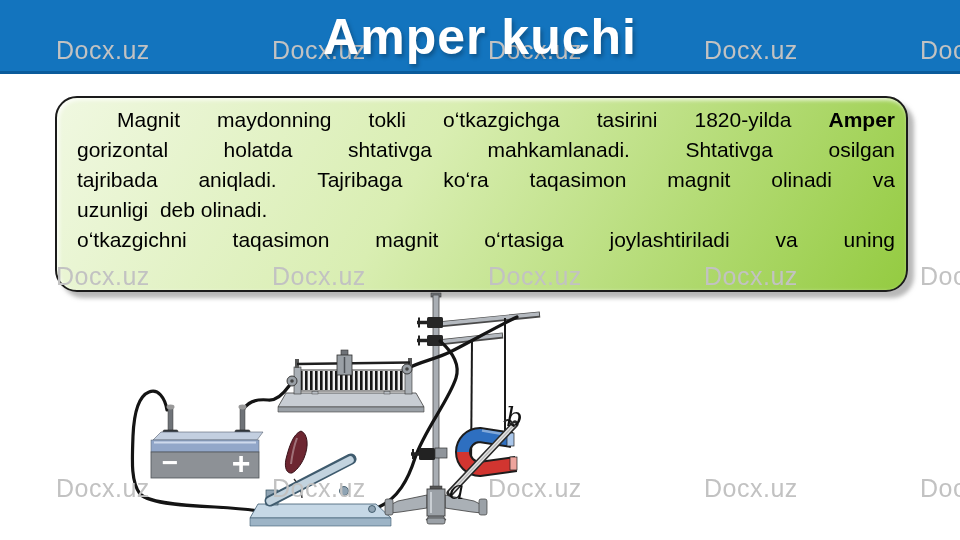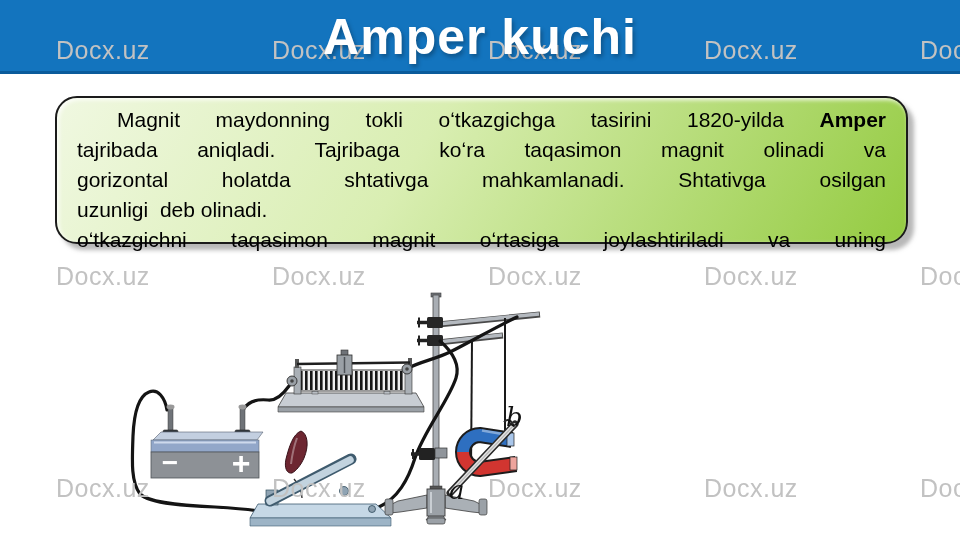--- a/index.html
+++ b/index.html
@@ -5,25 +5,25 @@
   html,body{margin:0;padding:0;background:#ffffff;}
   .slide{position:relative;width:960px;height:540px;overflow:hidden;background:#ffffff;
          font-family:"Liberation Sans",sans-serif;}
   
   .banner{position:absolute;left:0;top:0;width:960px;height:71px;background:#1374BE;
           border-bottom:3px solid #0A5B9B;z-index:1;}
   .title{position:absolute;left:0;top:8px;width:960px;text-align:center;color:#ffffff;
          font-size:50px;font-weight:bold;letter-spacing:1px;z-index:10;
          text-shadow:2px 3px 4px rgba(0,0,0,0.28);}
   
-  .textbox{position:absolute;left:55px;top:96px;width:853px;height:148px;box-sizing:border-box;
+  .textbox{position:absolute;left:55px;top:96px;width:853px;height:196px;box-sizing:border-box;
            border:2px solid #1b1b1b;border-radius:22px;
            background:linear-gradient(122deg,#f0f8e1 0%,#d9eeb2 42%,#94cb41 100%);
            box-shadow:6px 6px 4px rgba(125,125,125,0.55), inset 2px 2px 4px rgba(255,255,255,0.85);
-           padding:7px 20px 0 20px;z-index:2;}
+           padding:7px 11px 0 20px;z-index:2;}
   .line{font-size:21px;line-height:30px;color:#000000;}
   .line.j{text-align:justify;text-align-last:justify;}
   .line.ind{text-indent:40px;}
   .line b{font-weight:bold;}
   
   .wm-layer{position:absolute;left:0;top:0;width:960px;height:540px;z-index:5;pointer-events:none;}
   .wm{position:absolute;font-size:25px;letter-spacing:0.5px;color:#c2c2c2;
       mix-blend-mode:multiply;white-space:nowrap;margin-left:46px;}
   
   .figure{position:absolute;left:120px;top:290px;z-index:3;}
@@ -33,22 +33,22 @@
 <body>
 
 <div class="slide">
 
   <div class="banner"></div>
   <div class="title">Amper kuchi</div>
 
   <div class="textbox">
     <div>
         <div class="line j ind"><span>Magnit maydonning tokli oʻtkazgichga tasirini 1820-yilda </span><b>Amper</b></div>
+        <div class="line j"><span>gorizontal holatda shtativga mahkamlanadi. Shtativga osilgan</span></div>
         <div class="line j"><span>tajribada aniqladi. Tajribaga koʻra taqasimon magnit olinadi va</span></div>
-        <div class="line j"><span>gorizontal holatda shtativga mahkamlanadi. Shtativga osilgan</span></div>
         <div class="line"><span>uzunligi &nbsp;deb olinadi.</span></div>
         <div class="line j"><span>oʻtkazgichni taqasimon magnit oʻrtasiga joylashtiriladi va uning</span></div>
       </div>
   </div>
 
   <svg class="figure" width="530" height="250" viewBox="120 290 530 250">
     <defs>
       <pattern id="coil" width="5" height="1" patternUnits="userSpaceOnUse">
         <rect width="5" height="1" fill="#efefef"></rect>
         <rect width="2.6" height="1" fill="#161616"></rect>

